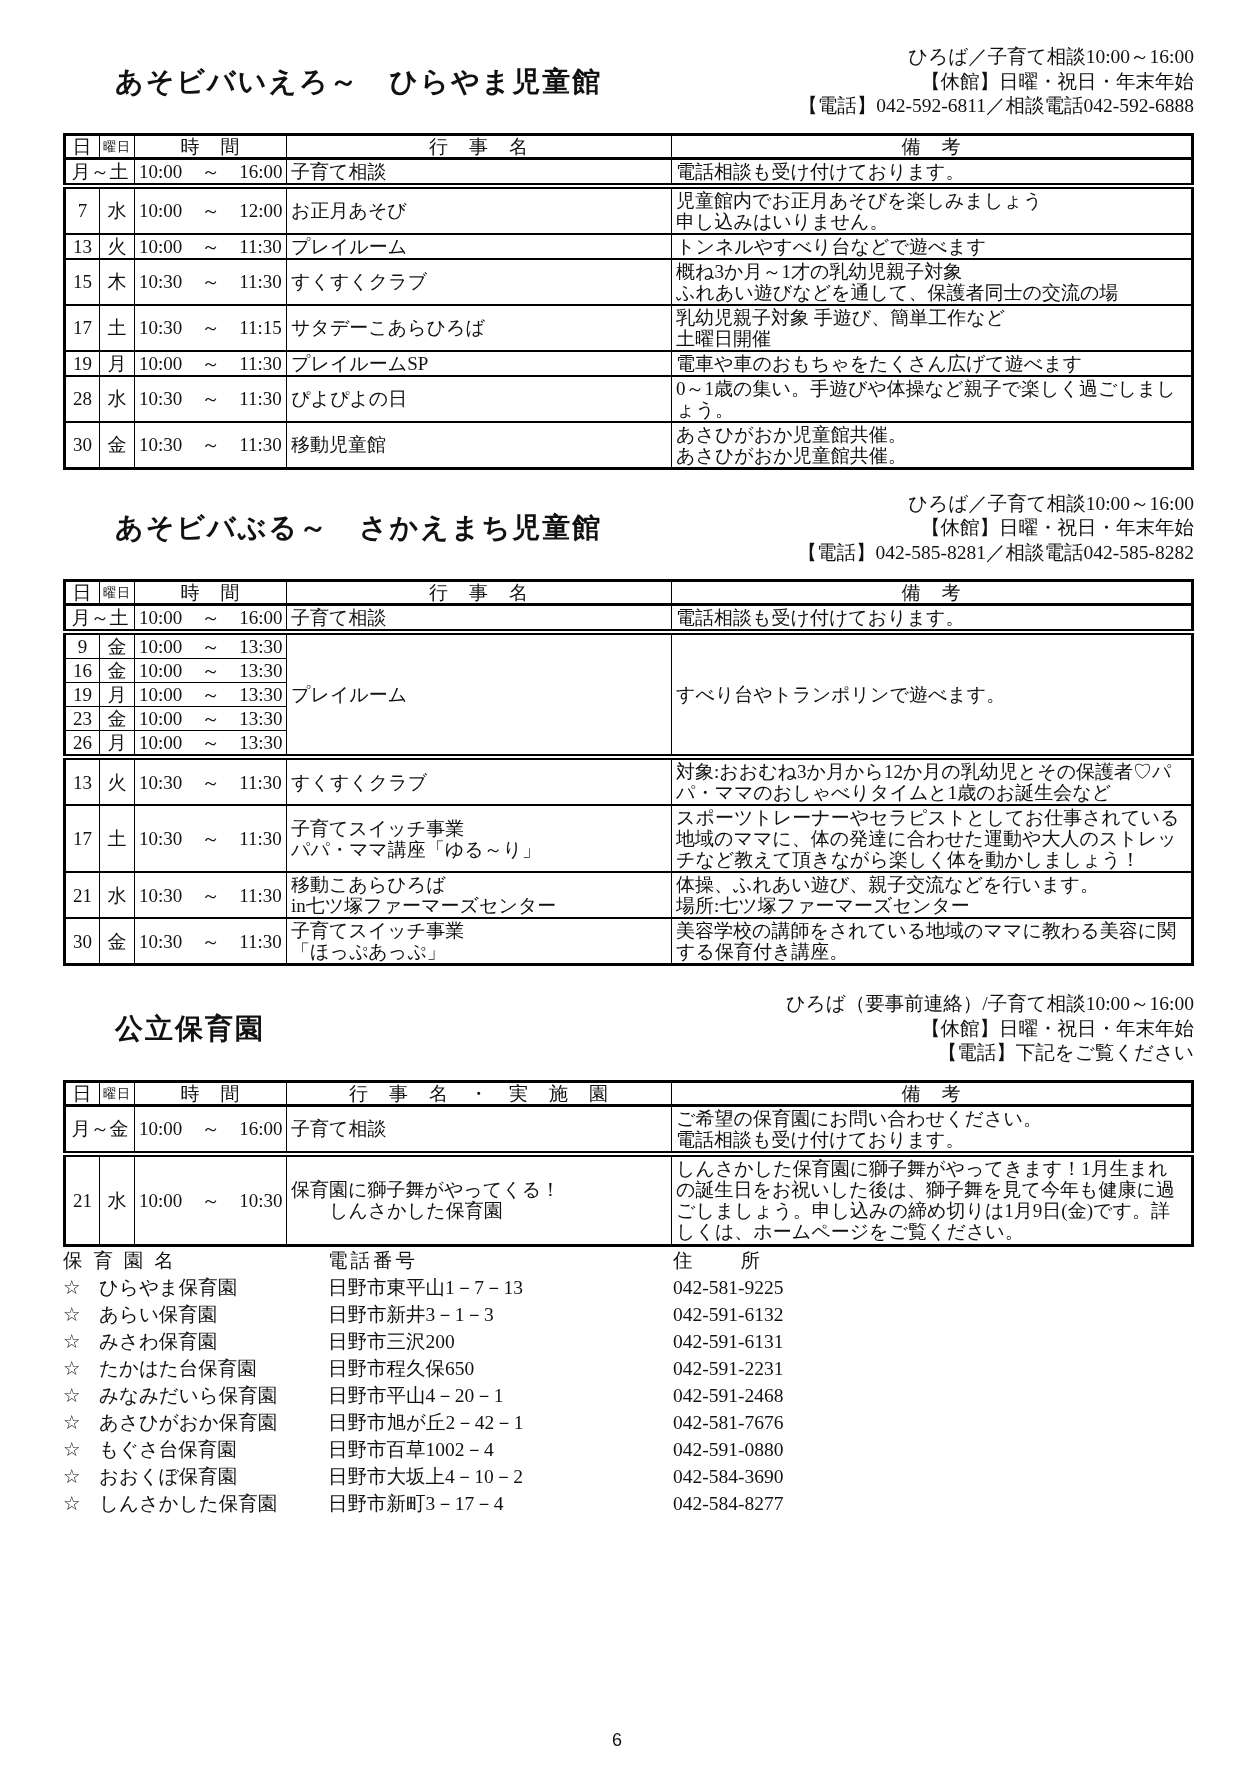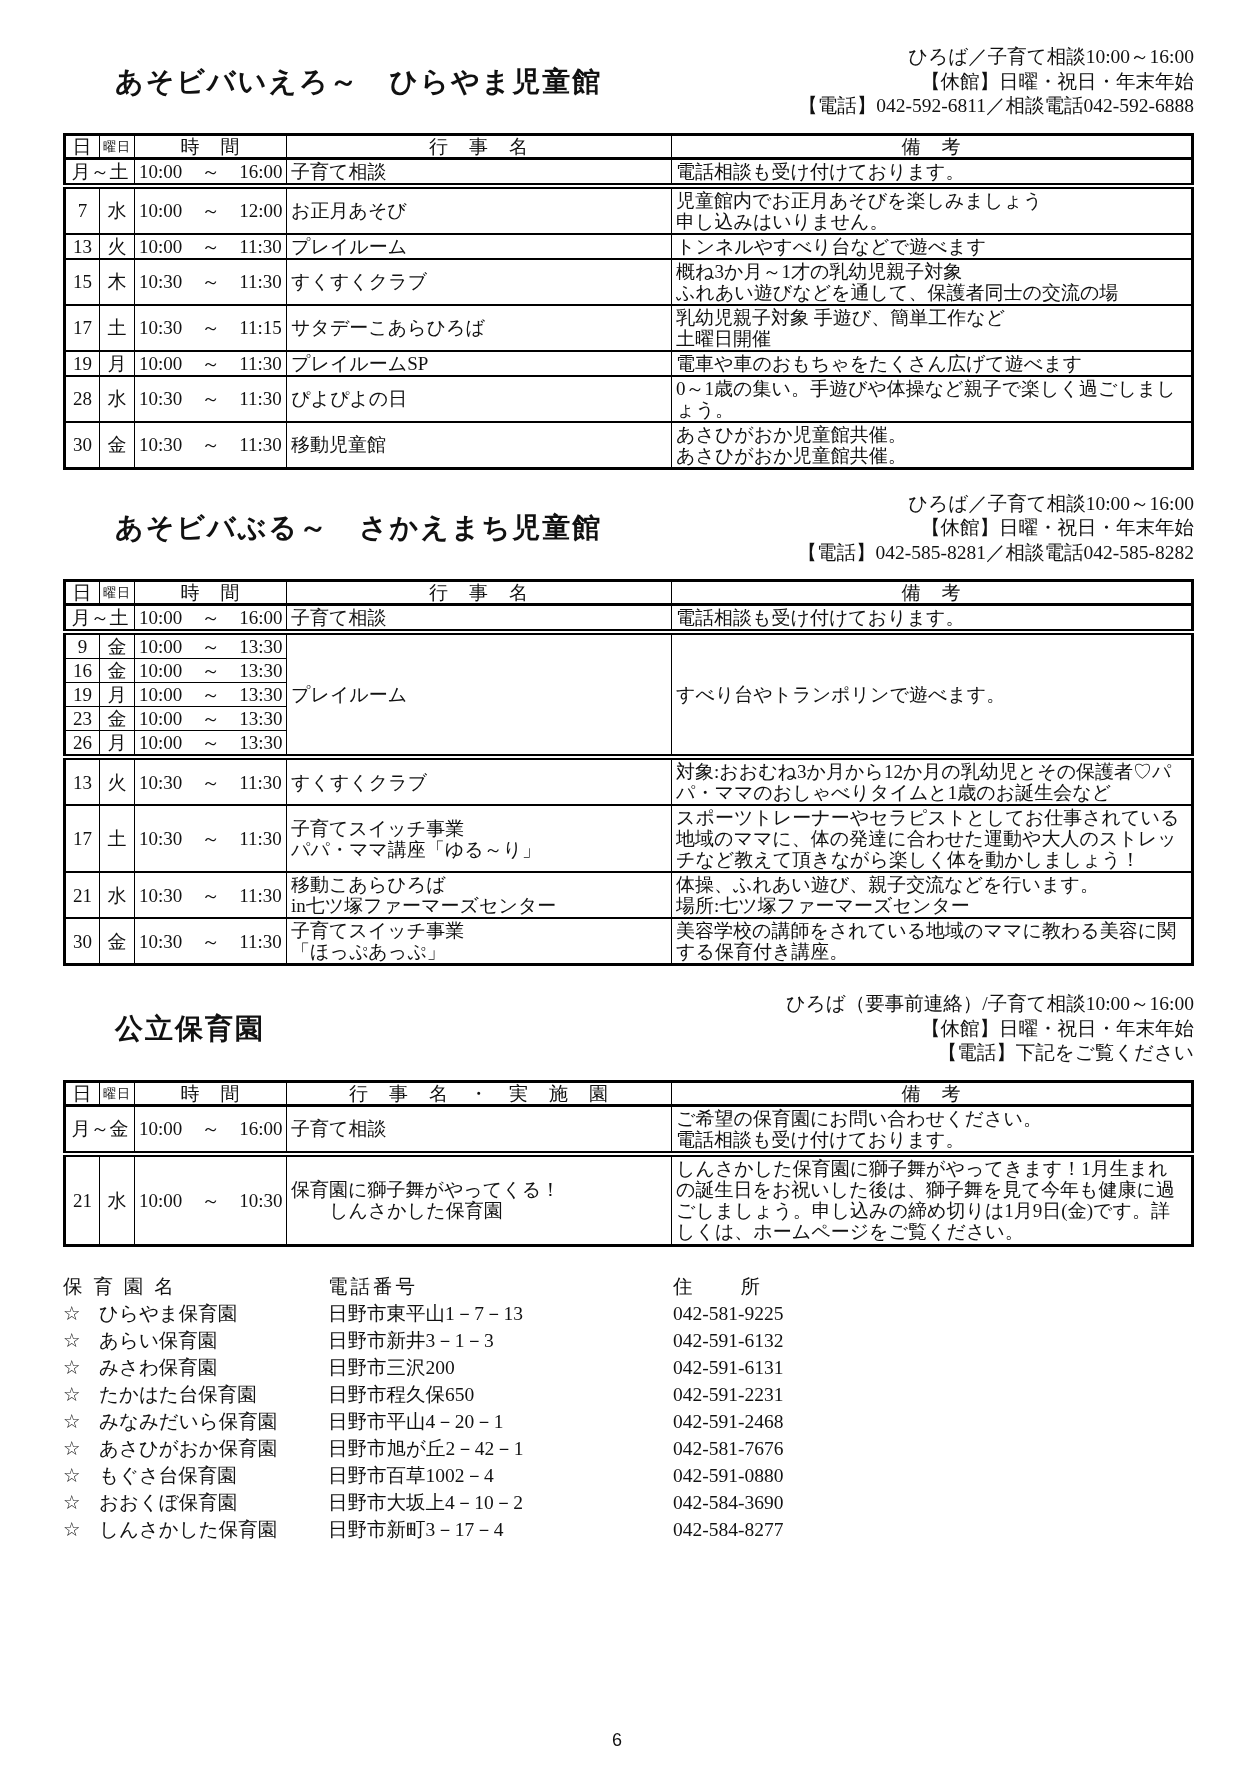--- a/index.html
+++ b/index.html
@@ -53,21 +53,21 @@
   td.c-day, td.c-wd { text-align:center; padding:1px 0; }
   td.c-time { text-align:left; font-size:19px; padding:1px 0; white-space:nowrap; }
   td.c-ev { padding-left:5px;border-radius:12px; }
   td.c-no { padding-left:6px; }
   tr.dsep > td { border-top:6px double #000; }
   tr.msep > td { border-top:2px solid #000; }
   .ln { white-space:nowrap; }
   .wrap { white-space:normal; }
 
   
-  .nursery { margin-top:26px; font-size:19.5px; }
+  .nursery { font-size:19.5px; }
   .n-row {
     display:grid; grid-template-columns:265px 345px 1fr;
     line-height:27px; white-space:nowrap;
   }
   .n-head { letter-spacing:3px; }
   .star { display:inline-block; width:24px; margin-right:12px; }
 
   .page-number {
     position:absolute; left:612px; top:1730px; font-size:18px;
   }

